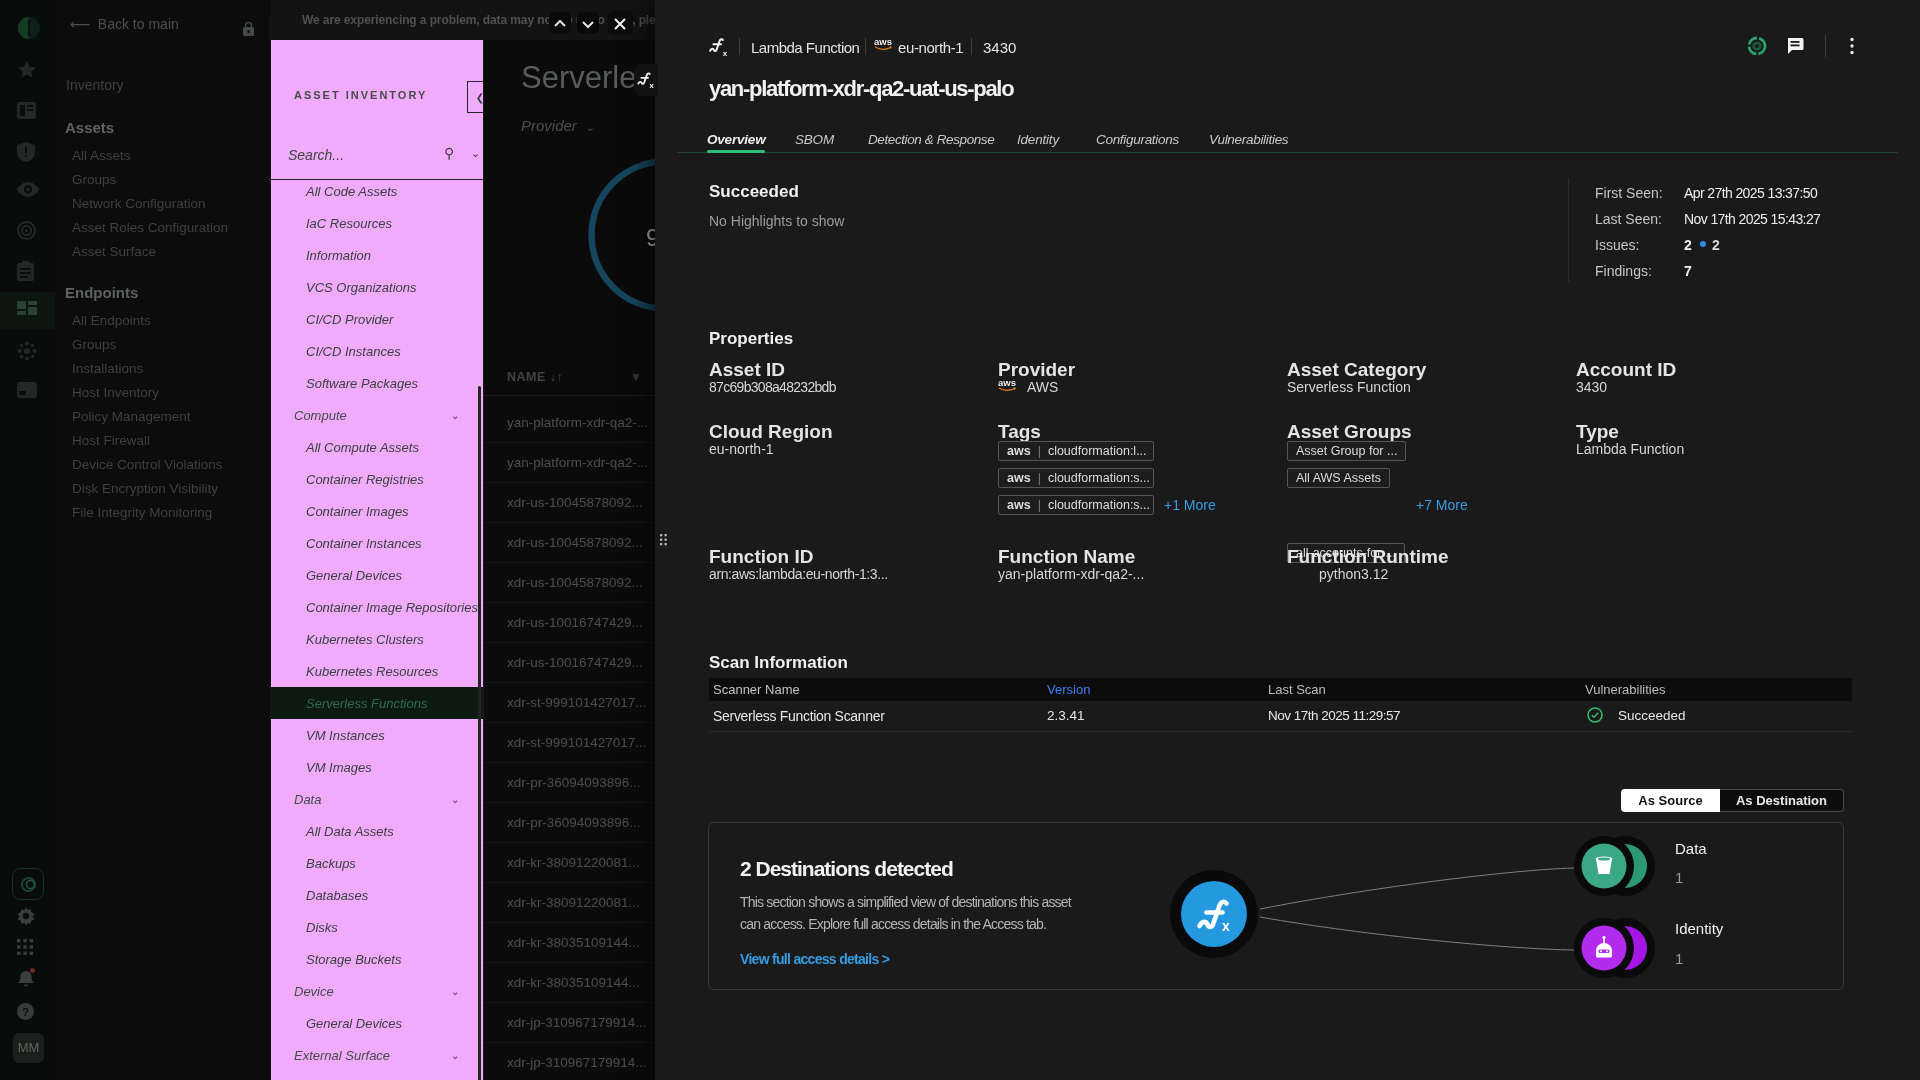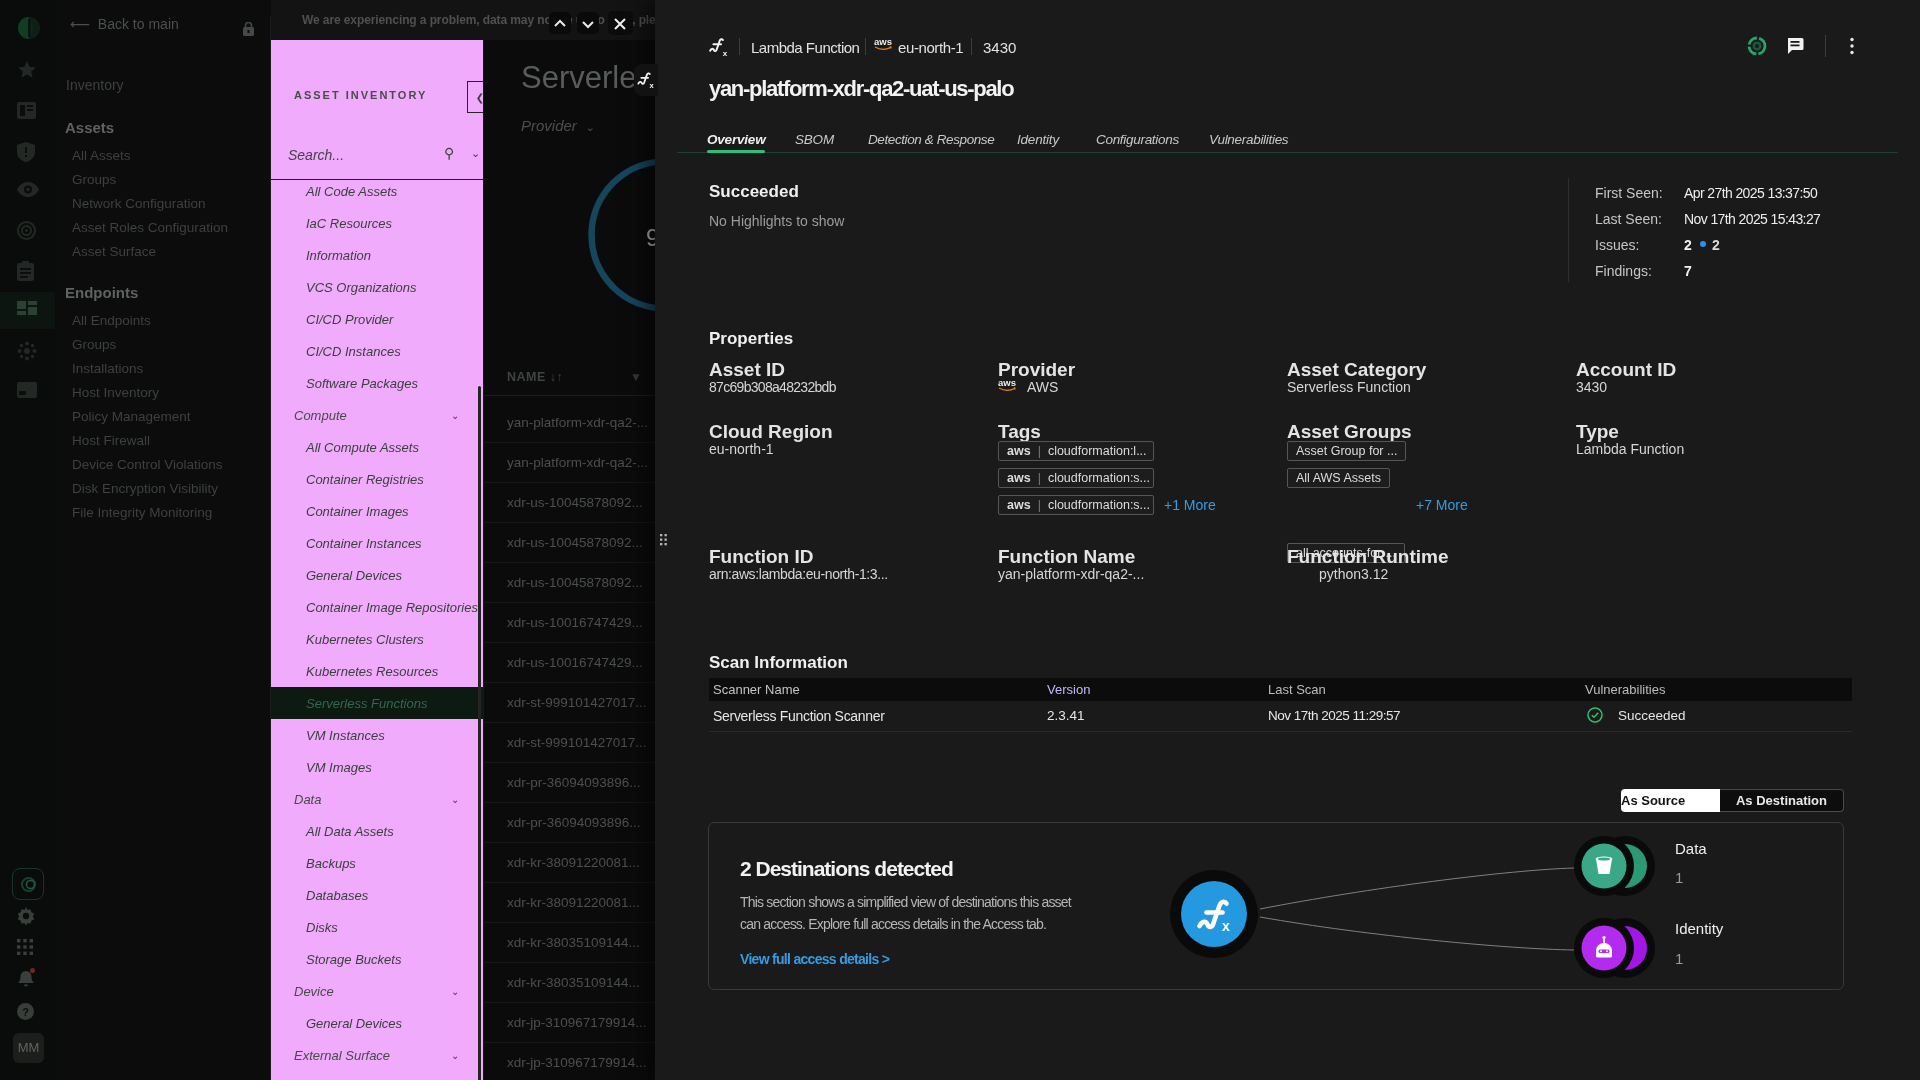--- a/index.html
+++ b/index.html
@@ -353,35 +353,35 @@
   <div class="abs plabel" style="left:54px;top:546px;">Function ID</div>
   <div class="abs" style="left:54px;top:566px;font-size:14px;color:#d6d6d6;letter-spacing:-0.4px;">arn:aws:lambda:eu-north-1:3...</div>
   <div class="abs plabel" style="left:343px;top:546px;">Function Name</div>
   <div class="abs" style="left:343px;top:566px;font-size:14px;color:#d6d6d6;">yan-platform-xdr-qa2-...</div>
   <div class="abs plabel" style="left:632px;top:546px;">Function Runtime</div>
   <div class="abs" style="left:632px;top:566px;font-size:14px;color:#d6d6d6;margin-left:32px;">python3.12</div>
 
   <div class="abs" style="left:54px;top:653px;font-size:17px;font-weight:bold;color:#f0f0f0;">Scan Information</div>
   <div class="abs" style="left:54px;top:678px;width:1143px;height:23px;background:#0c0c0c;"></div>
   <div class="abs" style="left:58px;top:682px;font-size:13px;color:#c3c3c3;">Scanner Name</div>
-  <div class="abs" style="left:392px;top:682px;font-size:13px;color:#c4b5fd;">Version</div>
+  <div class="abs" style="left:392px;top:682px;font-size:13px;color:#3b82f6;">Version</div>
   <div class="abs" style="left:613px;top:682px;font-size:13px;color:#bcbcbc;">Last Scan</div>
   <div class="abs" style="left:930px;top:682px;font-size:13px;color:#bcbcbc;">Vulnerabilities</div>
   <div class="abs" style="left:58px;top:708px;font-size:14px;color:#e6e6e6;letter-spacing:-0.3px;">Serverless Function Scanner</div>
   <div class="abs" style="left:392px;top:708px;font-size:13.5px;color:#e6e6e6;">2.3.41</div>
   <div class="abs" style="left:613px;top:708px;font-size:13.5px;color:#e6e6e6;letter-spacing:-0.5px;">Nov 17th 2025 11:29:57</div>
   <svg class="abs" style="left:932px;top:707px;" width="16" height="16" viewBox="0 0 16 16">
     <circle cx="8" cy="8" r="7" fill="none" stroke="#2fbf71" stroke-width="1.5"></circle>
     <path d="M4.8 8.2 L7 10.3 L11.2 5.8" fill="none" stroke="#2fbf71" stroke-width="1.5"></path>
   </svg>
   <div class="abs" style="left:963px;top:708px;font-size:13.5px;color:#e6e6e6;">Succeeded</div>
   <div class="abs" style="left:54px;top:731px;width:1143px;height:1px;background:#2a2a2a;"></div>
 
   <div class="abs" style="left:966px;top:789px;width:99px;height:23px;background:#ffffff;border-radius:4px 0 0 4px;
-    font-size:13px;font-weight:bold;color:#111;text-align:left;line-height:23px;">As Source</div>
+    font-size:13px;font-weight:bold;color:#111;text-align:center;line-height:23px;">As Source</div>
   <div class="abs" style="left:1065px;top:789px;width:124px;height:23px;background:#0d0d0d;border:1px solid #4a4a4a;border-left:none;border-radius:0 4px 4px 0;
     font-size:13px;font-weight:bold;color:#e8e8e8;text-align:center;line-height:21px;">As Destination</div>
 
   <div class="abs" style="left:53px;top:822px;width:1136px;height:168px;border:1px solid #383838;border-radius:6px;"></div>
   <div class="abs" style="left:85px;top:857px;font-size:21px;font-weight:bold;color:#f2f2f2;letter-spacing:-1px;">2 Destinations detected</div>
   <div class="abs" style="left:85px;top:892px;font-size:14px;color:#b5b5b5;line-height:21.5px;letter-spacing:-0.8px;">This section shows a simplified view of destinations this asset<br>can access. Explore full access details in the Access tab.</div>
   <div class="abs blue" style="left:85px;top:951px;font-size:14px;font-weight:bold;letter-spacing:-0.7px;">View full access details &gt;</div>
 
   <svg class="abs" style="left:53px;top:822px;" width="1136" height="168" viewBox="0 0 1136 168">
     <path d="M552 87 C660 66, 800 48, 866 46" fill="none" stroke="#808080" stroke-width="1"></path>

